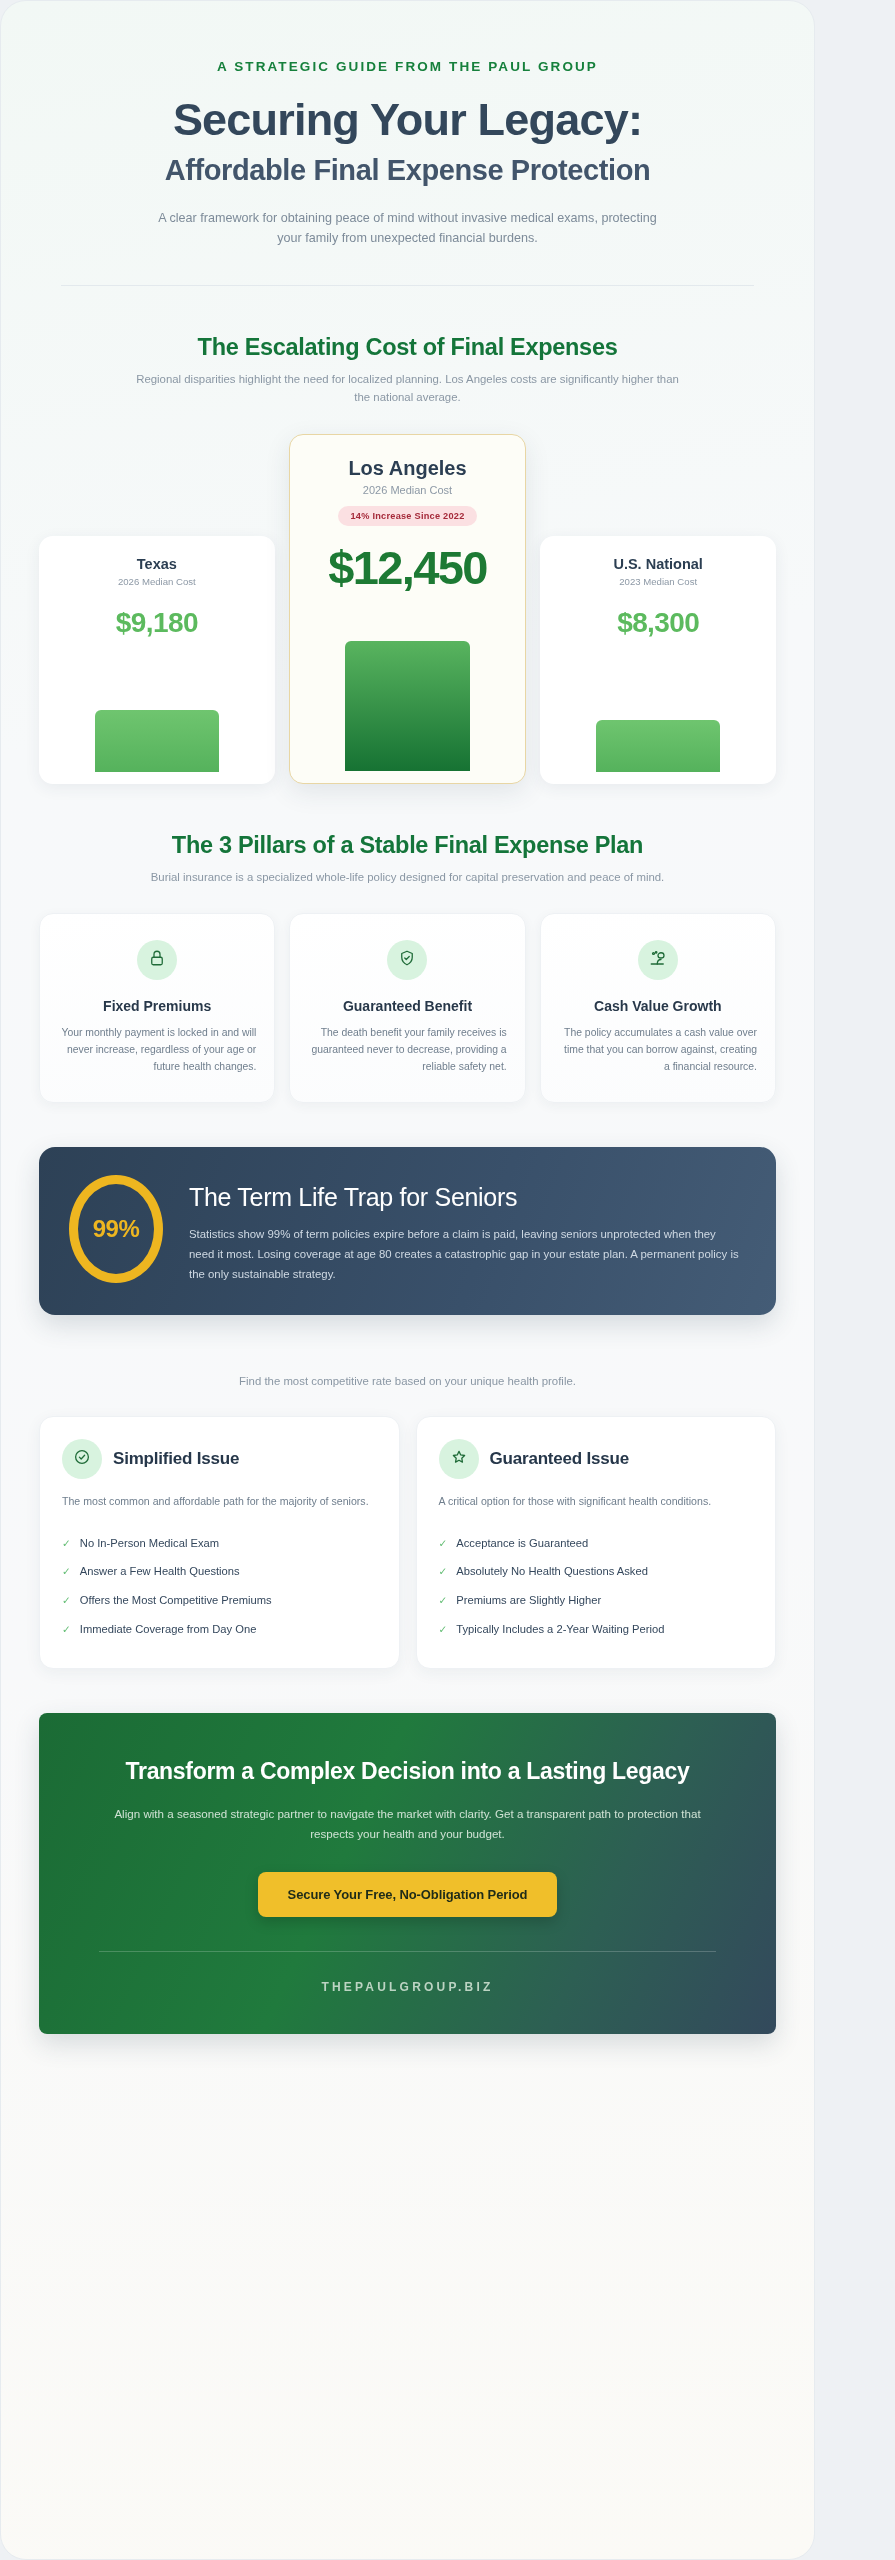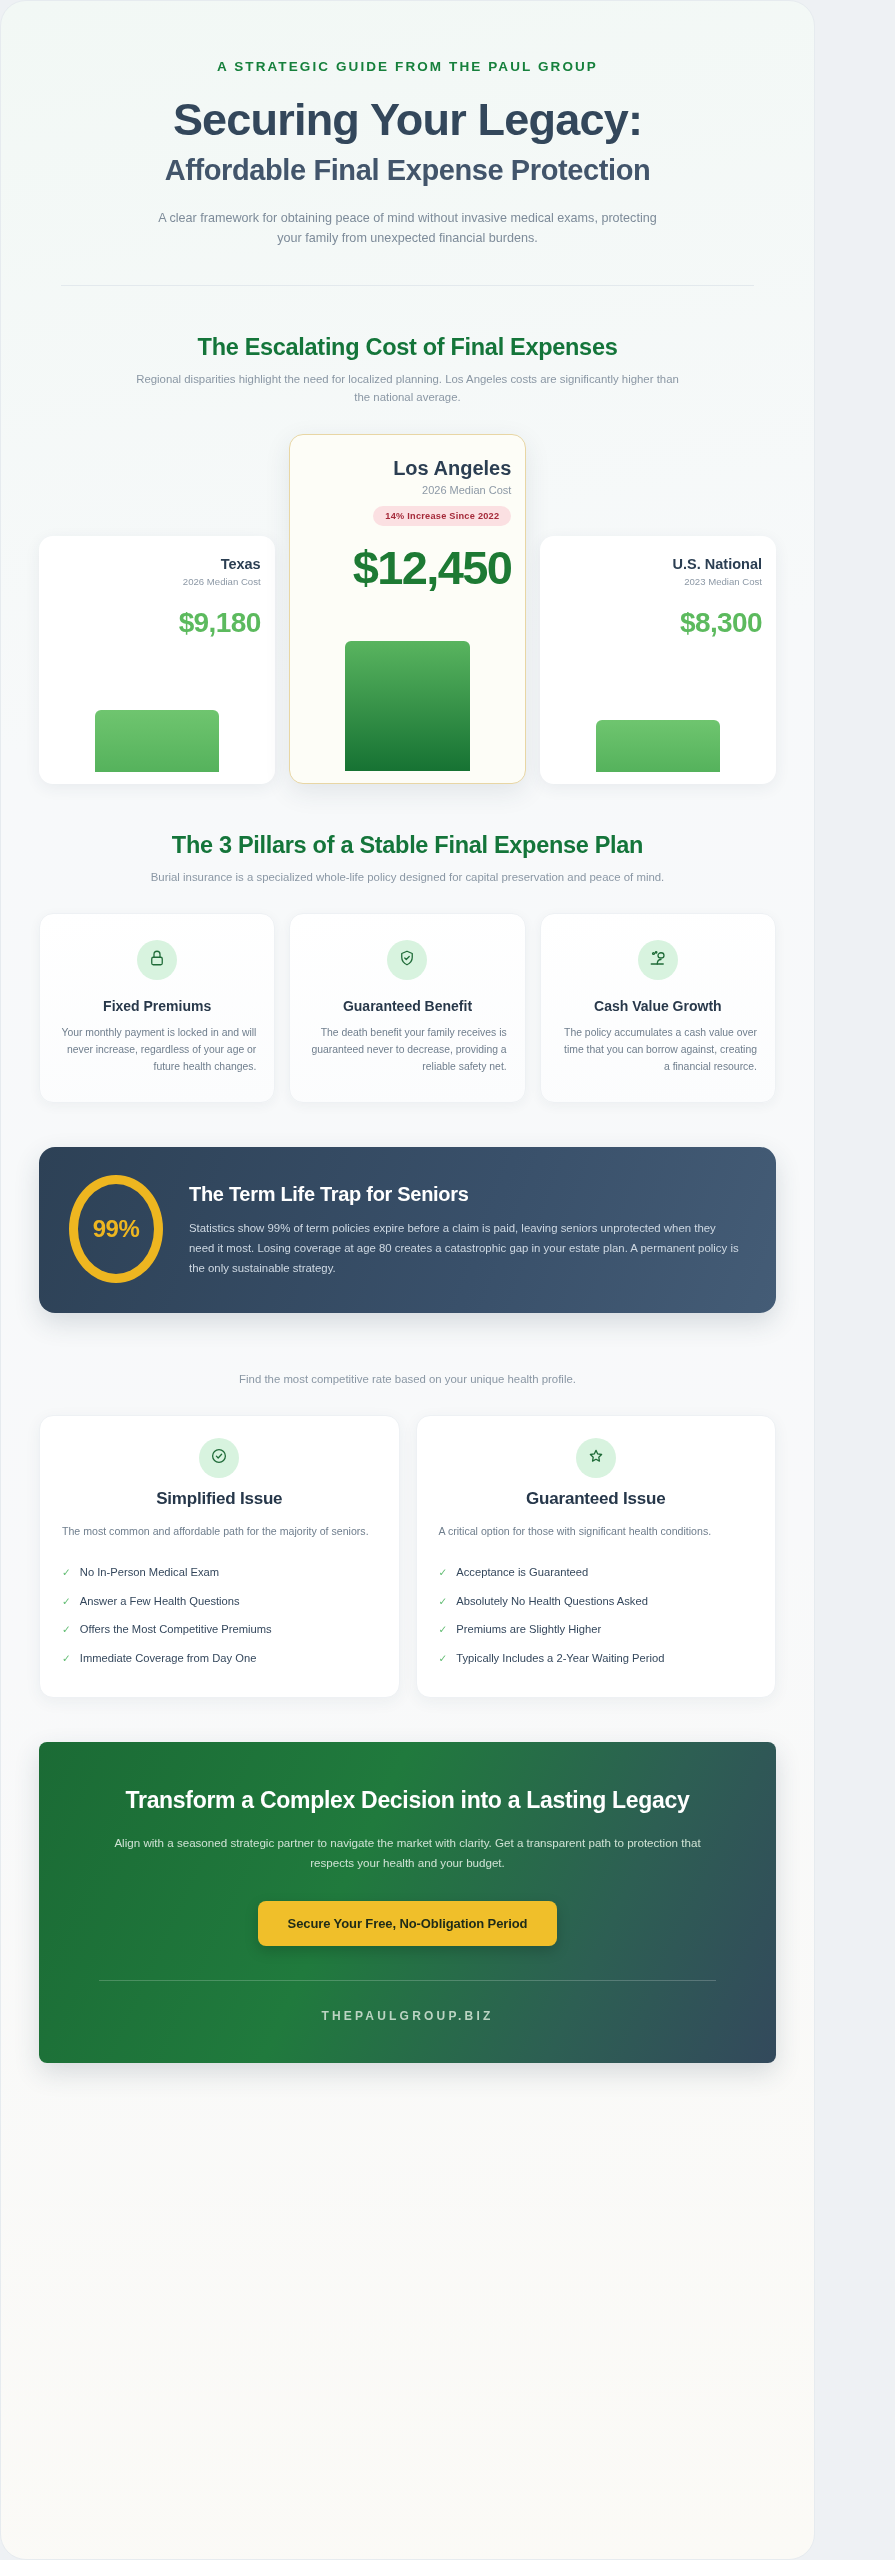--- a/index.html
+++ b/index.html
@@ -93,21 +93,21 @@
 
   .cost-card {
     flex: 1 1 0;
     background: #ffffff;
     border-radius: 14px;
     box-shadow: 0 4px 16px rgba(40,60,80,0.07);
     padding: 20px 14px 12px 14px;
     height: 248px;
     display: flex;
     flex-direction: column;
-    align-items: flex-end;
+    align-items: center;
     overflow: hidden;
   }
 
   .cost-card.featured {
     background: #fdfdf7;
     border: 1.5px solid #e8d6a4;
     border-radius: 14px;
     height: 350px;
     box-shadow: 0 8px 26px rgba(40,60,80,0.10);
     padding-top: 22px;
@@ -242,22 +242,22 @@
 
   .ring-label {
     color: #eeb620;
     font-size: 24px;
     font-weight: 700;
     letter-spacing: -0.5px;
   }
 
   .trap-title {
     color: #ffffff;
-    font-size: 20px;
-    font-weight: 700;
+    font-size: 25px;
+    font-weight: 400;
     letter-spacing: -0.3px;
     padding-top: 8px;
   }
 
   .trap-body {
     margin-top: 12px;
     color: #cfd9e3;
     font-size: 11.4px;
     line-height: 1.78;
     max-width: 610px;
@@ -277,21 +277,20 @@
     border: 1px solid #eef1f4;
     border-radius: 14px;
     box-shadow: 0 4px 16px rgba(40,60,80,0.06);
     padding: 22px 22px 24px 22px;
   }
 
   .path-head {
     display: flex;
     align-items: center;
     gap: 11px;
-    flex-direction: column;
   }
 
   .path-title {
     color: #26374a;
     font-size: 17px;
     font-weight: 700;
     letter-spacing: -0.2px;
   }
 
   .path-desc {

